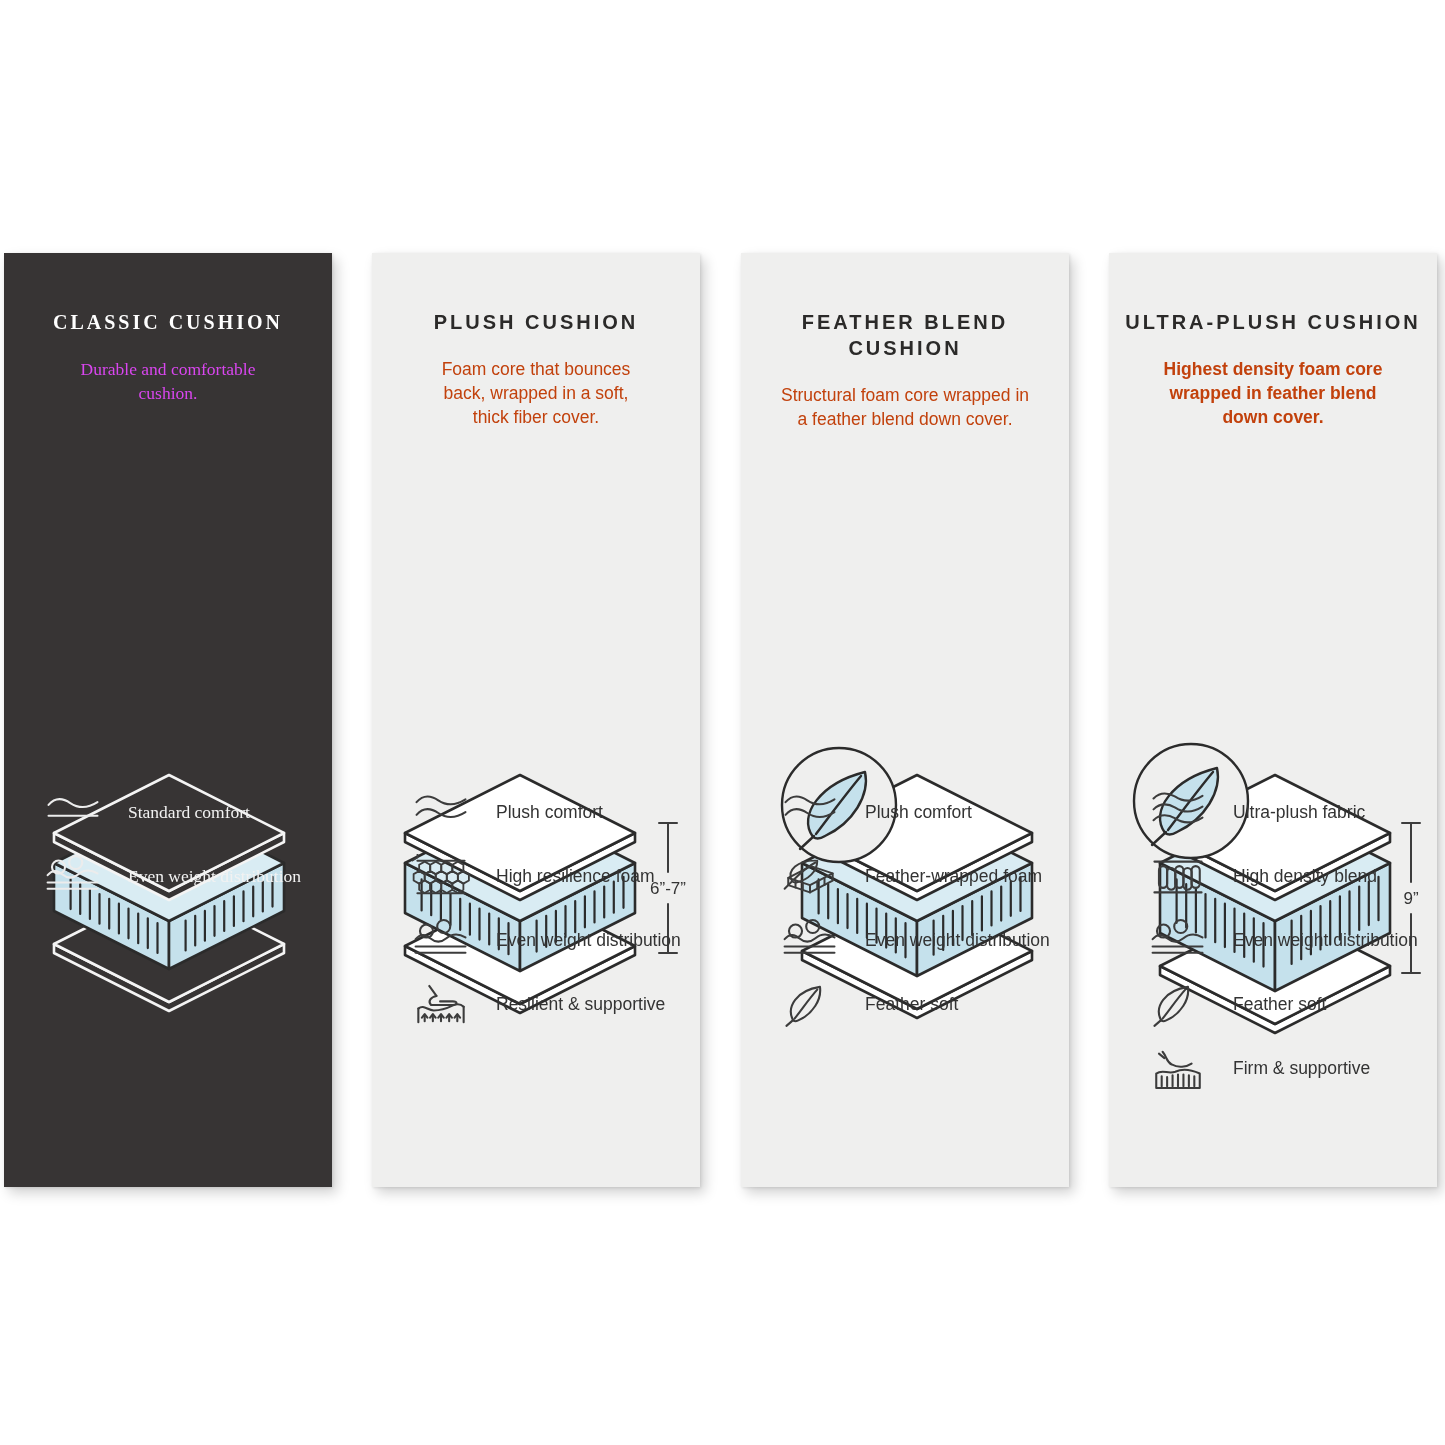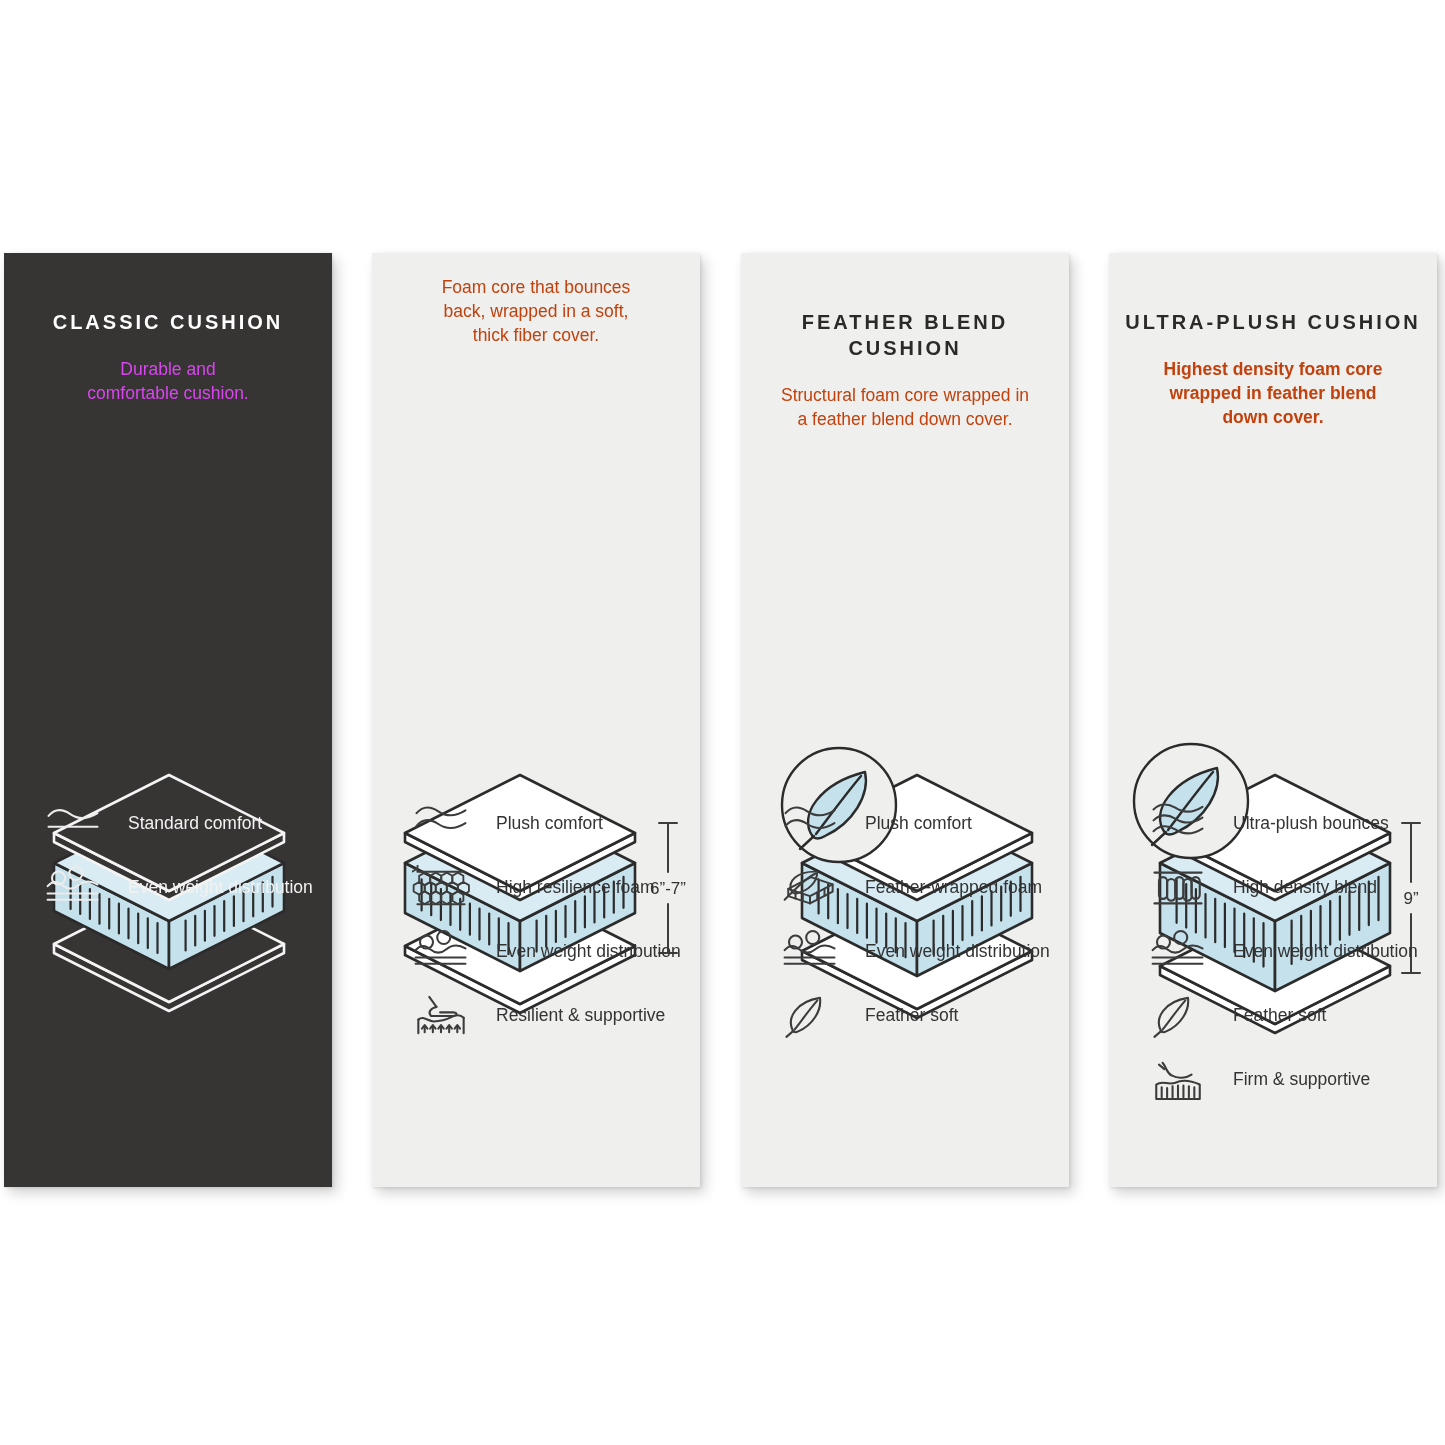--- a/index.html
+++ b/index.html
@@ -9,21 +9,21 @@
 
   .panel {
     position:absolute; top:253px; width:328px; height:934px;
     box-shadow:5px 6px 12px rgba(0,0,0,0.18), 1px 1px 3px rgba(0,0,0,0.10);
     --line:#2b2b2b;
     --foam-top:#d9ecf3; --foam-side:#c5e1ec;
   }
   .panel.light { --panel-bg:#efefee; --slab-fill:#ffffff; --slab-stroke:#2b2b2b;
                  background:var(--panel-bg); color:#333; }
   .panel.dark  { --panel-bg:#373434; --slab-fill:#373434; --slab-stroke:#f4f4f4;
-                 background:var(--panel-bg); color:#f2f2f2; }
+                 background:var(--panel-bg); color:#f2f2f2;font-family:Liberation Serif, serif; }
   .p1 { left:4px; } .p2 { left:372px; } .p3 { left:741px; } .p4 { left:1109px; }
 
   .title {
     margin-top:56px; text-align:center; font-size:20px; font-weight:bold;
     letter-spacing:3px; line-height:1.3; color:#2b2a29;
   }
   .panel.dark .title { color:#ffffff; }
   .desc {
     margin:22px auto 0 auto; text-align:center; font-size:17.5px; line-height:1.38;
     color:#c2410c;
@@ -39,21 +39,21 @@
   .cushion .slab { fill:var(--slab-fill); stroke:var(--slab-stroke); stroke-width:2.6; stroke-linejoin:round; }
   .cushion .foam-top  { fill:var(--foam-top);  stroke:#2b2b2b; stroke-width:2.6; stroke-linejoin:round; }
   .cushion .foam-side { fill:var(--foam-side); stroke:#2b2b2b; stroke-width:2.6; stroke-linejoin:round; }
   .cushion .hatch { fill:none; stroke:#2b2b2b; stroke-width:2.2; stroke-linecap:round; }
   .cushion .badge { fill:var(--panel-bg); stroke:#2b2b2b; stroke-width:2.4; }
   .cushion .feather-blade { fill:var(--foam-side); stroke:#2b2b2b; stroke-width:2.4; stroke-linejoin:round; }
   .cushion .feather-line  { fill:none; stroke:#2b2b2b; stroke-width:2.4; stroke-linecap:round; }
   .cushion .dim { stroke:#3d3d3d; stroke-width:2; fill:none; stroke-linecap:round; }
   .cushion .dim-label { fill:#333333; font-size:17px; font-family:"Liberation Sans",sans-serif; }
 
-  .features { position:absolute; top:547px; left:40px; right:14px; list-style:none; }
+  .features { position:absolute; top:536px; left:40px; right:14px; list-style:none; }
   .feature { display:flex; align-items:center; gap:26px; margin-bottom:17px; min-height:47px; }
   .ficon { width:58px; flex-shrink:0; display:flex; justify-content:center; color:#3c3c3c; }
   .panel.dark .ficon { color:#ececec; }
   .ficon svg { display:block; }
   .flabel { font-size:17.5px; line-height:1.25; color:#333; }
   .panel.dark .flabel { color:#f2f2f2; }
 </style>
 </head>
 <body>
 
@@ -192,20 +192,21 @@
             <svg width="58" height="46" viewBox="0 0 64 50">
               <use href="#i-even"></use>
             </svg>
           </span>
         <span class="flabel">Even weight distribution</span>
       </li>
     </ul>
   </section>
 
   <section class="panel light p2">
+    <h2 class="title">PLUSH CUSHION</h2>
     <p class="desc">Foam core that bounces back, wrapped in a soft, thick fiber cover.</p>
     <div class="illus">
       <svg class="cushion" viewBox="0 0 328 300" width="328" height="300">
           <g>
             <path d="M33 225 L33 234 L148 292 L263 234 L263 225 L148 283 Z" class="slab"></path>
             <path d="M148 167 L263 225 L148 283 L33 225 Z" class="slab"></path>
             <path d="M33 142 L148 200 L148 250 L33 192 Z" class="foam-side"></path>
             <path d="M148 200 L263 142 L263 192 L148 250 Z" class="foam-side"></path>
             <path d="M148 84 L263 142 L148 200 L33 142 Z" class="foam-top"></path>
             <path d="M49.6 158.4 L49.6 189.4 M164.6 199.6 L164.6 230.6 M59.2 163.2 L59.2 194.2 M174.2 194.8 L174.2 225.8 M68.9 168.1 L68.9 199.1 M183.9 189.9 L183.9 220.9 M78.5 173.0 L78.5 204.0 M193.5 185.0 L193.5 216.0 M88.2 177.8 L88.2 208.8 M203.2 180.2 L203.2 211.2 M97.9 182.7 L97.9 213.7 M212.9 175.3 L212.9 206.3 M107.5 187.6 L107.5 218.6 M222.5 170.4 L222.5 201.4 M117.2 192.5 L117.2 223.5 M232.2 165.5 L232.2 196.5 M126.8 197.3 L126.8 228.3 M241.8 160.7 L241.8 191.7 M136.5 202.2 L136.5 233.2 M251.5 155.8 L251.5 186.8 " class="hatch"></path>
@@ -346,21 +347,21 @@
           </g>
         </svg>
     </div>
     <ul class="features">
       <li class="feature">
         <span class="ficon">
             <svg width="58" height="46" viewBox="0 0 64 50">
               <use href="#i-wave3"></use>
             </svg>
           </span>
-        <span class="flabel">Ultra-plush bounces</span>
+        <span class="flabel">Ultra-plush fabric</span>
       </li>
       <li class="feature">
         <span class="ficon">
             <svg width="58" height="46" viewBox="0 0 64 50">
               <use href="#i-capsules"></use>
             </svg>
           </span>
         <span class="flabel">High density blend</span>
       </li>
       <li class="feature">

